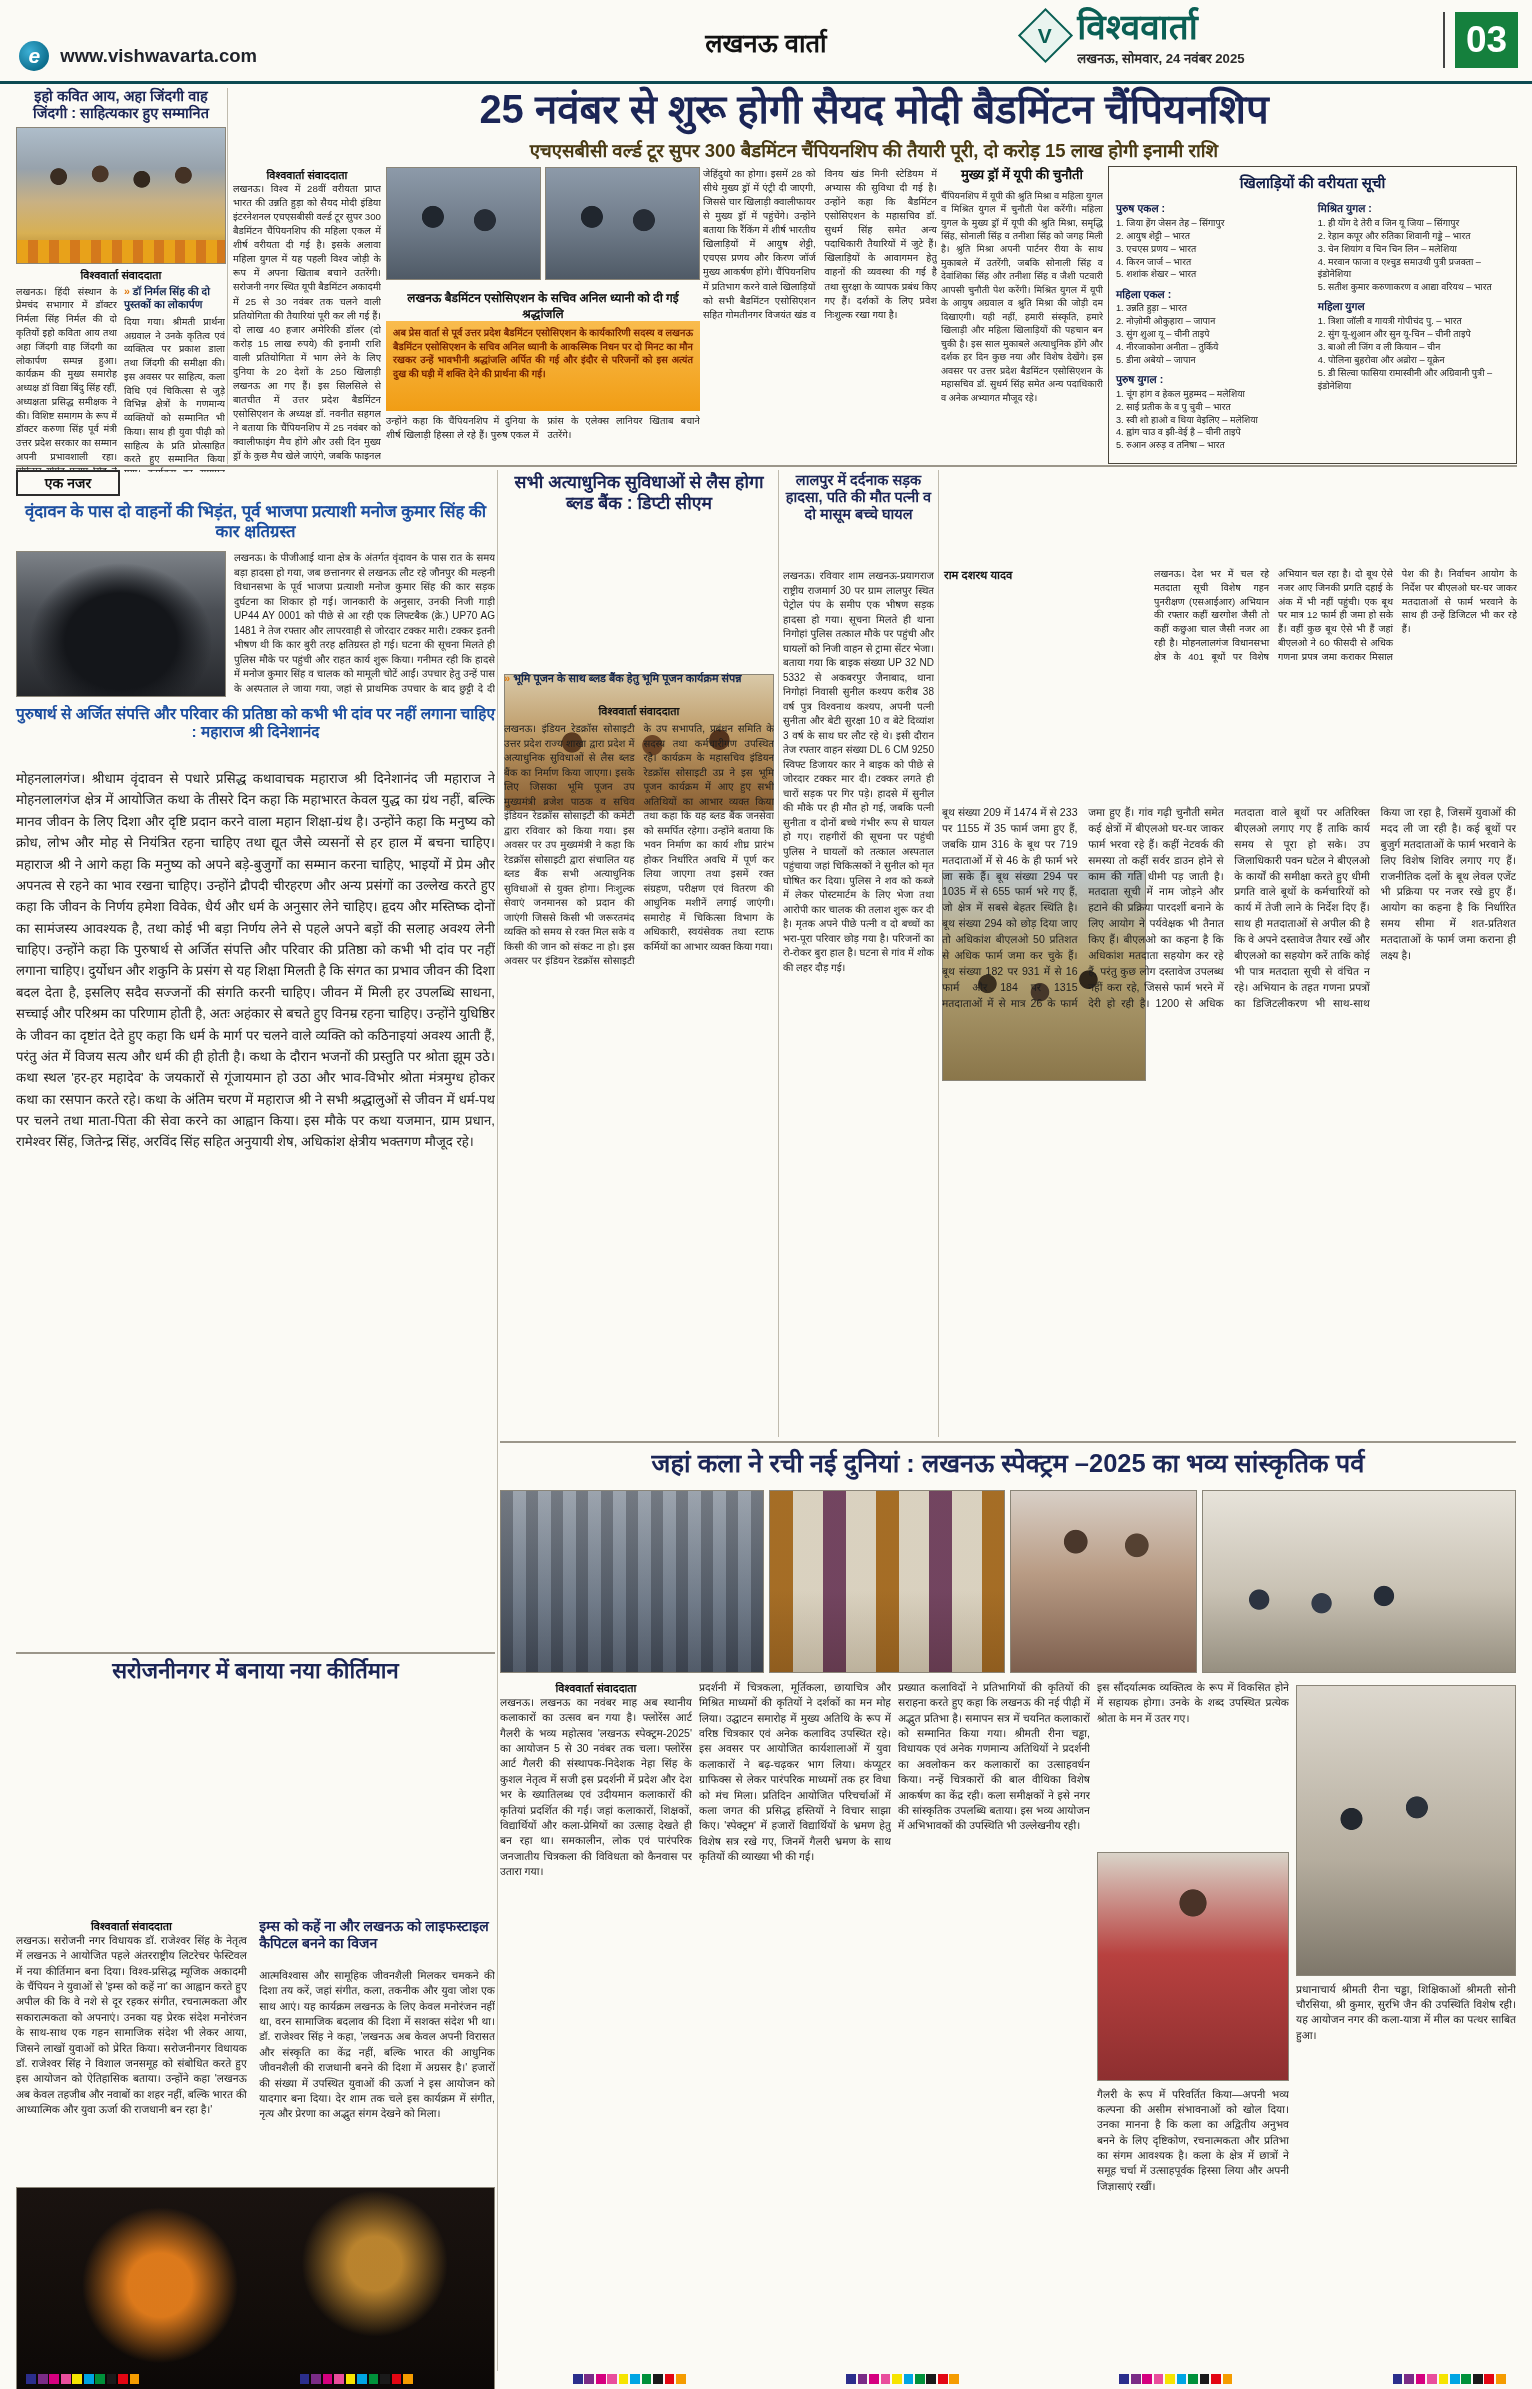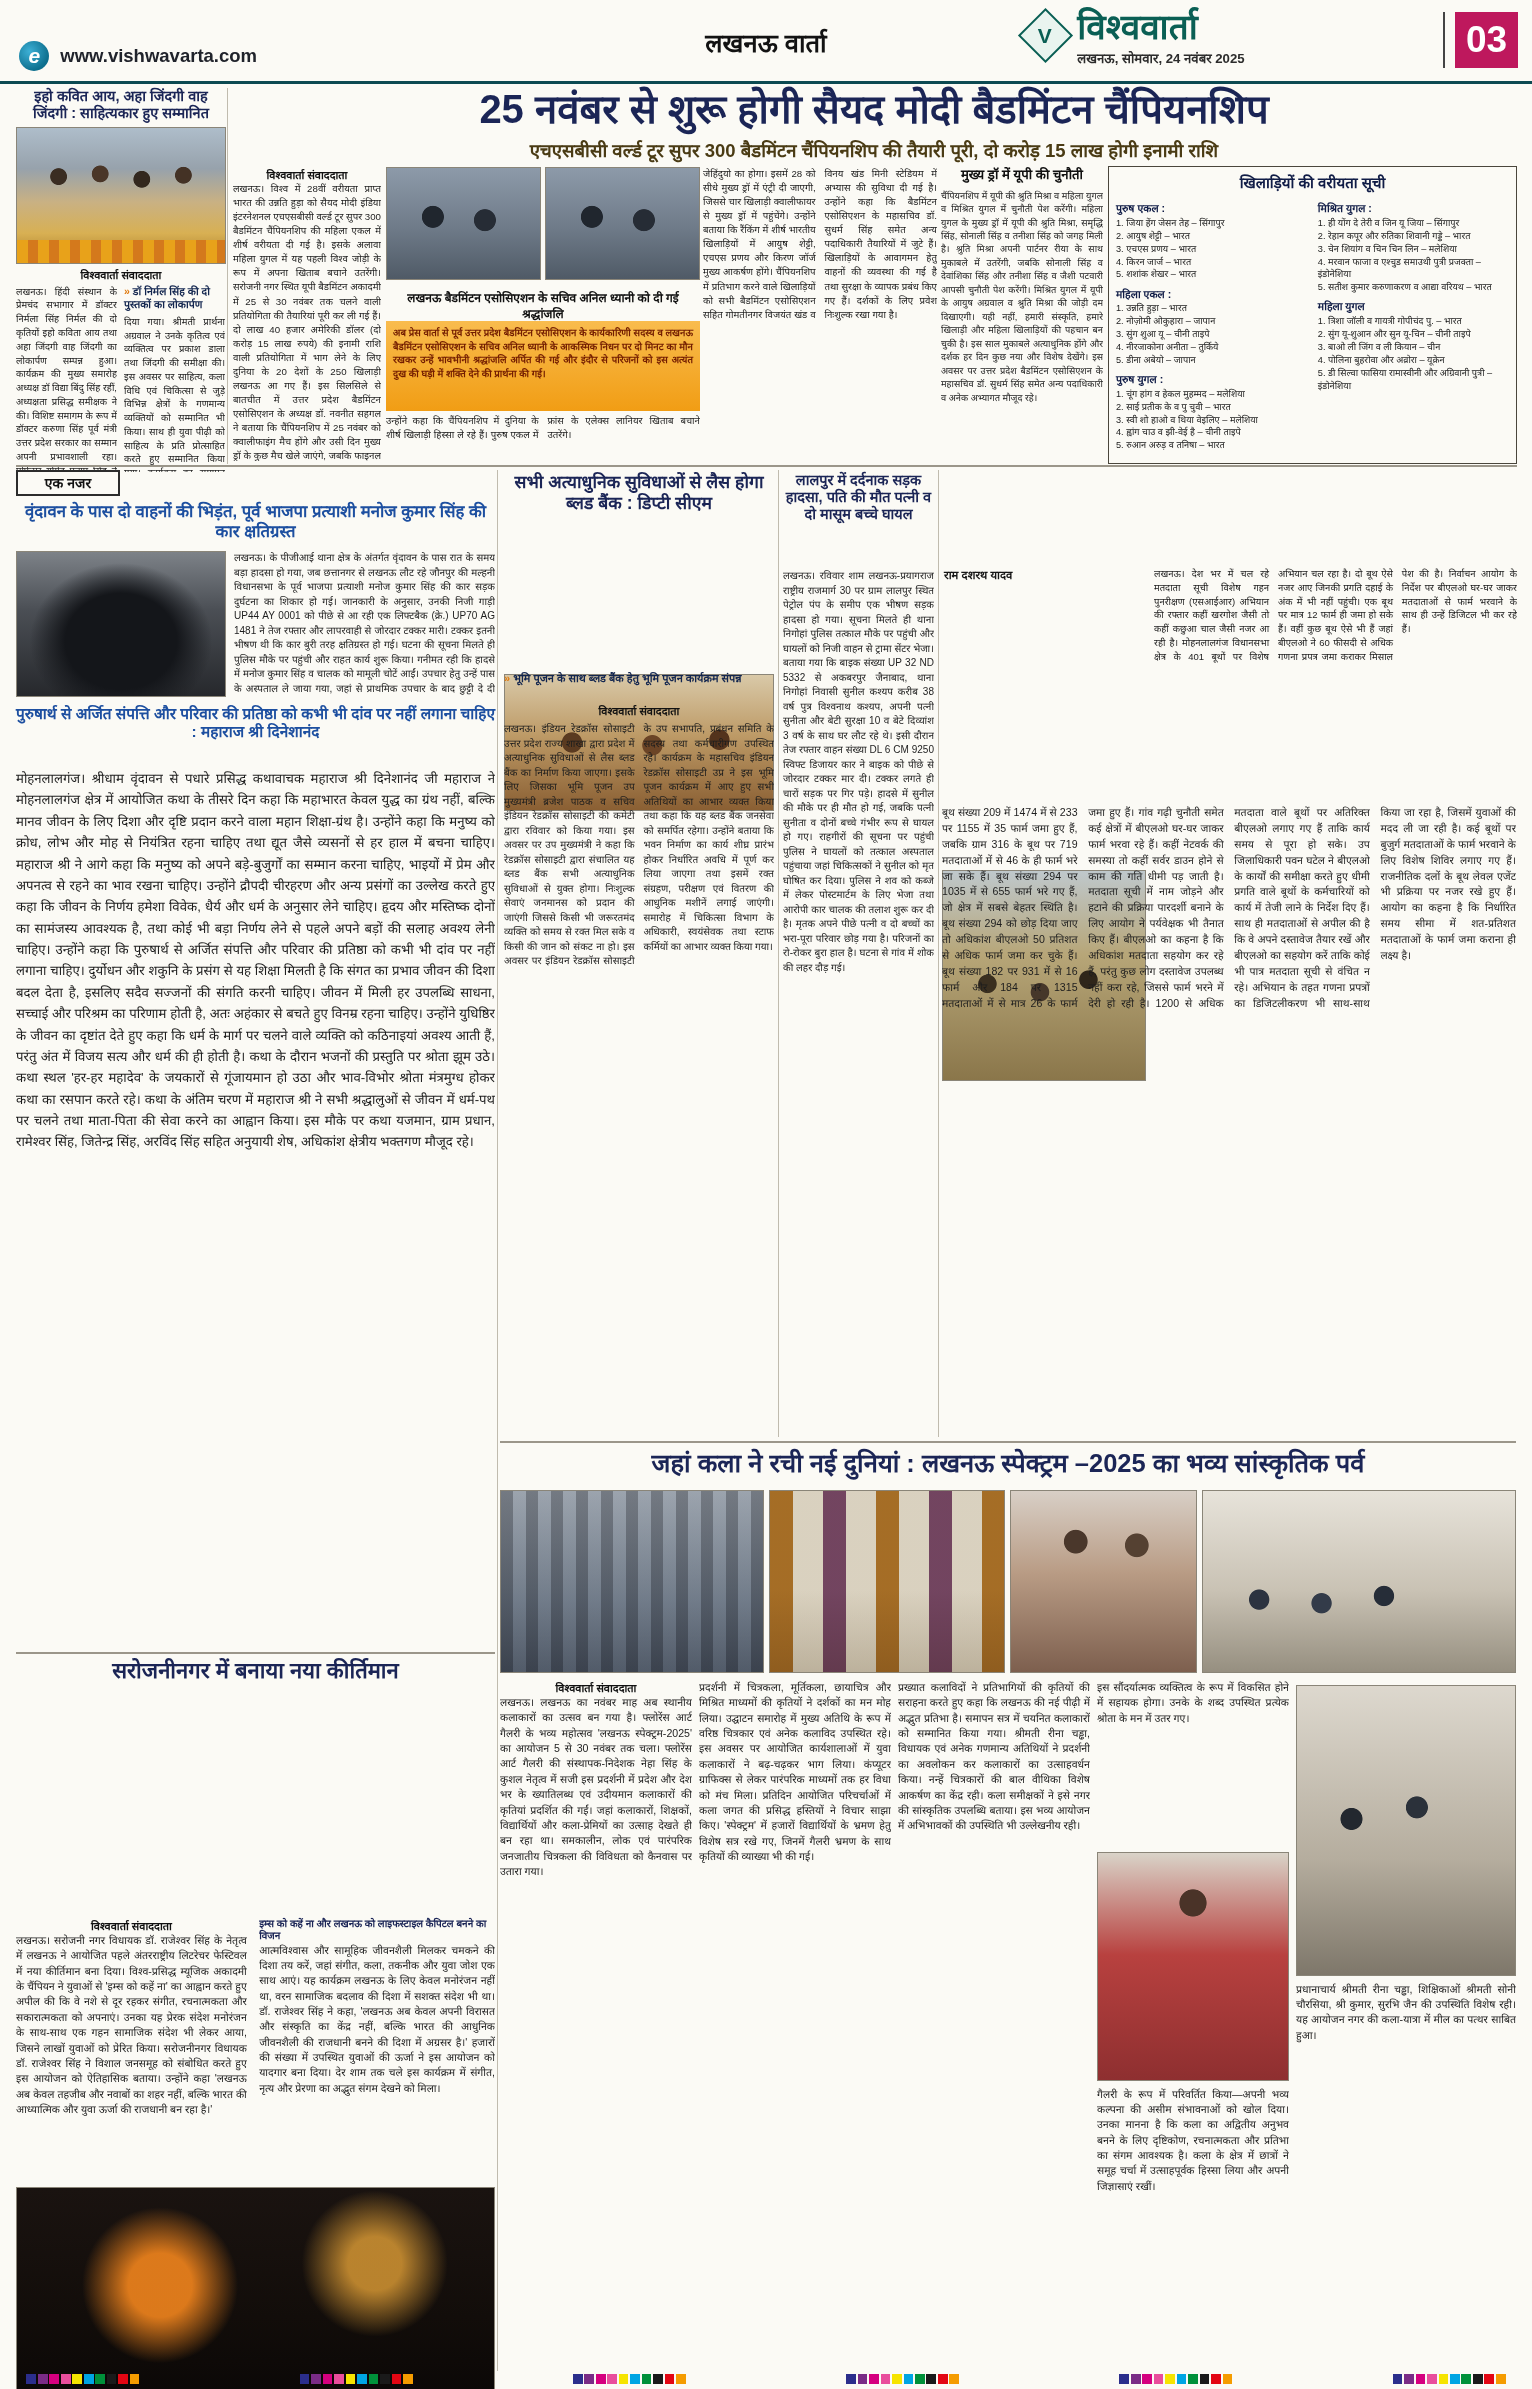--- a/index.html
+++ b/index.html
@@ -30,21 +30,21 @@
   .elogo{display:inline-block;width:30px;height:30px;border-radius:50%;
          background:radial-gradient(circle at 35% 35%,#3db0d6,#0d6f8e 70%);color:#fff;font-weight:bold;
          font-size:21px;line-height:30px;text-align:center;vertical-align:middle;margin-right:7px;font-style:italic;}
   .siteurl{font-weight:bold;font-size:18.5px;color:#20232b;vertical-align:middle;}
   .section-title{font-weight:bold;font-size:25.5px;color:#121212;text-align:center;}
   .brand-diamond{width:35px;height:35px;border:2.6px solid #0a5f54;transform:rotate(45deg);
                  display:flex;align-items:center;justify-content:center;background:#e9f4ef;margin:7px 12.3px 0 0;}
   .brand-diamond span{transform:rotate(-45deg);font-weight:bold;font-size:21px;color:#0a5f54;}
   .brand-name{font-weight:bold;font-size:35px;color:#0a5f54;line-height:1;}
   .brand-date{font-size:13.2px;color:#2c2c2c;margin-top:5.3px;font-weight:bold;}
-  .pageno{background:#be185d;color:#fff;font-weight:bold;font-size:37px;line-height:56px;
+  .pageno{background:#15803d;color:#fff;font-weight:bold;font-size:37px;line-height:56px;
           width:63px;text-align:center;}
   
   .ph-event{background:radial-gradient(circle at 20% 36%,#3a2d22 0 8px,transparent 8.8px),
     radial-gradient(circle at 40% 34%,#4a3628 0 8px,transparent 8.8px),
     radial-gradient(circle at 60% 38%,#33281e 0 8px,transparent 8.8px),
     radial-gradient(circle at 80% 35%,#443225 0 8px,transparent 8.8px),
     linear-gradient(180deg,#aebdca 0%,#97a2ac 30%,#c9b183 55%,#d8b053 78%,#a87a2a 100%);}
   .ph-event::after{content:"";position:absolute;left:0;right:0;bottom:0;height:23px;
     background:repeating-linear-gradient(90deg,#e8a21a 0 10.6px,#d4791c 10.6px 21px);}
   .ph-press{background:radial-gradient(circle at 30% 44%,#20262e 0 10.6px,transparent 11.4px),
@@ -261,21 +261,21 @@
 
   <div class="hrule" style="left:16px;top:1652px;width:479px;height:1.8px;"></div>
   <h2 class="abs headline" style="left:16px;top:1658px;width:479px;font-size:22px;text-align:center;">सरोजनीनगर में बनाया नया कीर्तिमान</h2>
   <div class="abs photo ph-concert" style="left:16px;top:1693px;width:479px;height:218px;"></div>
   <div class="abs" style="left:16px;top:1918px;width:479px;height:451px;display:flex;gap:12.3px;">
     <div style="width:231px;">
       <div class="byline">विश्ववार्ता संवाददाता</div>
       <div class="body-text" style="font-size:10.6px;height:430px;">लखनऊ। सरोजनी नगर विधायक डॉ. राजेश्वर सिंह के नेतृत्व में लखनऊ ने आयोजित पहले अंतरराष्ट्रीय लिटरेचर फेस्टिवल में नया कीर्तिमान बना दिया। विश्व-प्रसिद्ध म्यूजिक अकादमी के चैंपियन ने युवाओं से 'इम्स को कहें ना' का आह्वान करते हुए अपील की कि वे नशे से दूर रहकर संगीत, रचनात्मकता और सकारात्मकता को अपनाएं। उनका यह प्रेरक संदेश मनोरंजन के साथ-साथ एक गहन सामाजिक संदेश भी लेकर आया, जिसने लाखों युवाओं को प्रेरित किया। सरोजनीनगर विधायक डॉ. राजेश्वर सिंह ने विशाल जनसमूह को संबोधित करते हुए इस आयोजन को ऐतिहासिक बताया। उन्होंने कहा 'लखनऊ अब केवल तहजीब और नवाबों का शहर नहीं, बल्कि भारत की आध्यात्मिक और युवा ऊर्जा की राजधानी बन रहा है।'</div>
     </div>
     <div style="width:236px;">
-      <div class="headline" style="font-size:10px;margin-bottom:1px;">इम्स को कहें ना और लखनऊ को लाइफस्टाइल कैपिटल बनने का विजन</div>
+      <div class="headline" style="font-size:14px;margin-bottom:17px;">इम्स को कहें ना और लखनऊ को लाइफस्टाइल कैपिटल बनने का विजन</div>
       <div class="body-text" style="font-size:10.6px;height:395px;">आत्मविश्वास और सामूहिक जीवनशैली मिलकर चमकने की दिशा तय करें, जहां संगीत, कला, तकनीक और युवा जोश एक साथ आएं। यह कार्यक्रम लखनऊ के लिए केवल मनोरंजन नहीं था, वरन सामाजिक बदलाव की दिशा में सशक्त संदेश भी था। डॉ. राजेश्वर सिंह ने कहा, 'लखनऊ अब केवल अपनी विरासत और संस्कृति का केंद्र नहीं, बल्कि भारत की आधुनिक जीवनशैली की राजधानी बनने की दिशा में अग्रसर है।' हजारों की संख्या में उपस्थित युवाओं की ऊर्जा ने इस आयोजन को यादगार बना दिया। देर शाम तक चले इस कार्यक्रम में संगीत, नृत्य और प्रेरणा का अद्भुत संगम देखने को मिला।</div>
     </div>
   </div>
 
   <div class="color-bar">
       <div class="cb-group">
         <span class="cb-sq" style="background: rgb(43, 46, 140);"></span>
         <span class="cb-sq" style="background: rgb(122, 44, 134);"></span>
         <span class="cb-sq" style="background: rgb(213, 0, 127);"></span>
         <span class="cb-sq" style="background: rgb(233, 78, 156);"></span>

